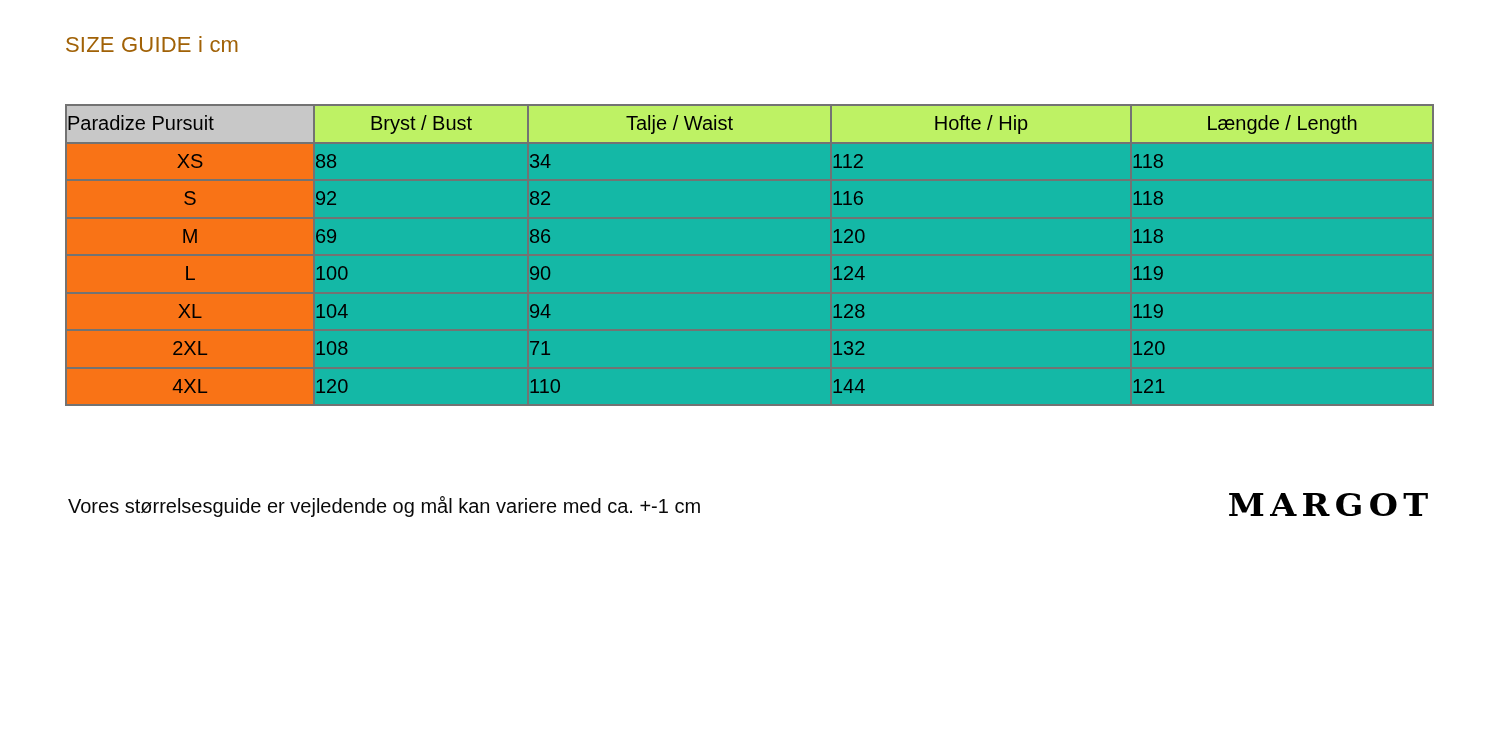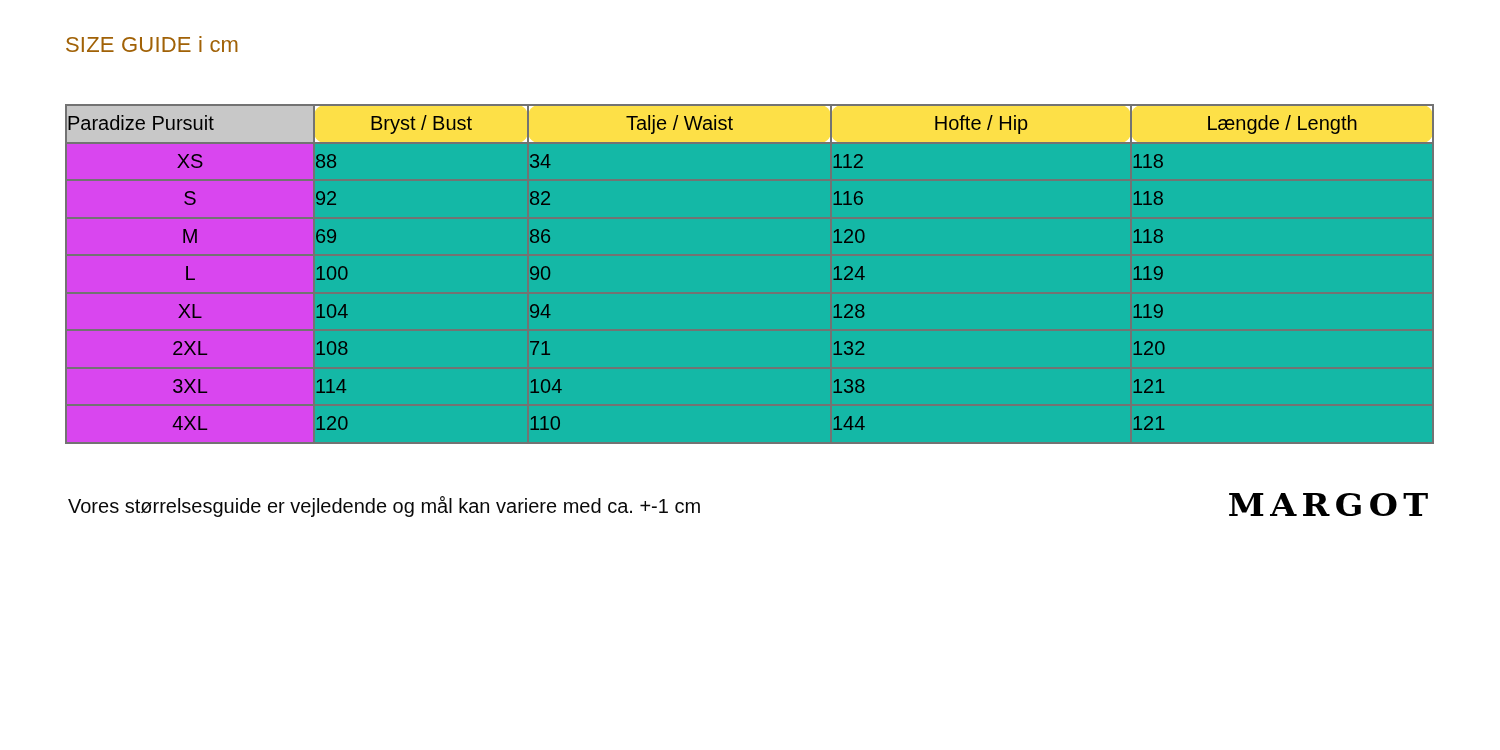--- a/index.html
+++ b/index.html
@@ -38,27 +38,26 @@
     overflow: hidden;
     white-space: nowrap;
   }
   th.product-cell {
     background: #c8c8c8;
     text-align: left;
     font-weight: bold;
     padding-left: 3px;
   }
   th.col-head {
-    background: #fde047;
+    background: #bef264;
     text-align: center;
     font-weight: normal;
-    border-radius: 11px;
   }
   td.size-cell {
-    background: #d946ef;
+    background: #f97316;
     text-align: center;
   }
   td.val-cell {
     background: #14b8a6;
     text-align: left;
     padding-left: 3px;
   }
   .note {
     position: absolute;
     left: 68px;
@@ -141,27 +140,20 @@
         <td class="val-cell">119</td>
       </tr>
       <tr>
         <td class="size-cell">2XL</td>
         <td class="val-cell">108</td>
         <td class="val-cell">71</td>
         <td class="val-cell">132</td>
         <td class="val-cell">120</td>
       </tr>
       <tr>
-        <td class="size-cell">3XL</td>
-        <td class="val-cell">114</td>
-        <td class="val-cell">104</td>
-        <td class="val-cell">138</td>
-        <td class="val-cell">121</td>
-      </tr>
-      <tr>
         <td class="size-cell">4XL</td>
         <td class="val-cell">120</td>
         <td class="val-cell">110</td>
         <td class="val-cell">144</td>
         <td class="val-cell">121</td>
       </tr>
     </tbody>
   </table>
 
   <div class="note">Vores størrelsesguide er vejledende og mål kan variere med ca. +-1 cm</div>

